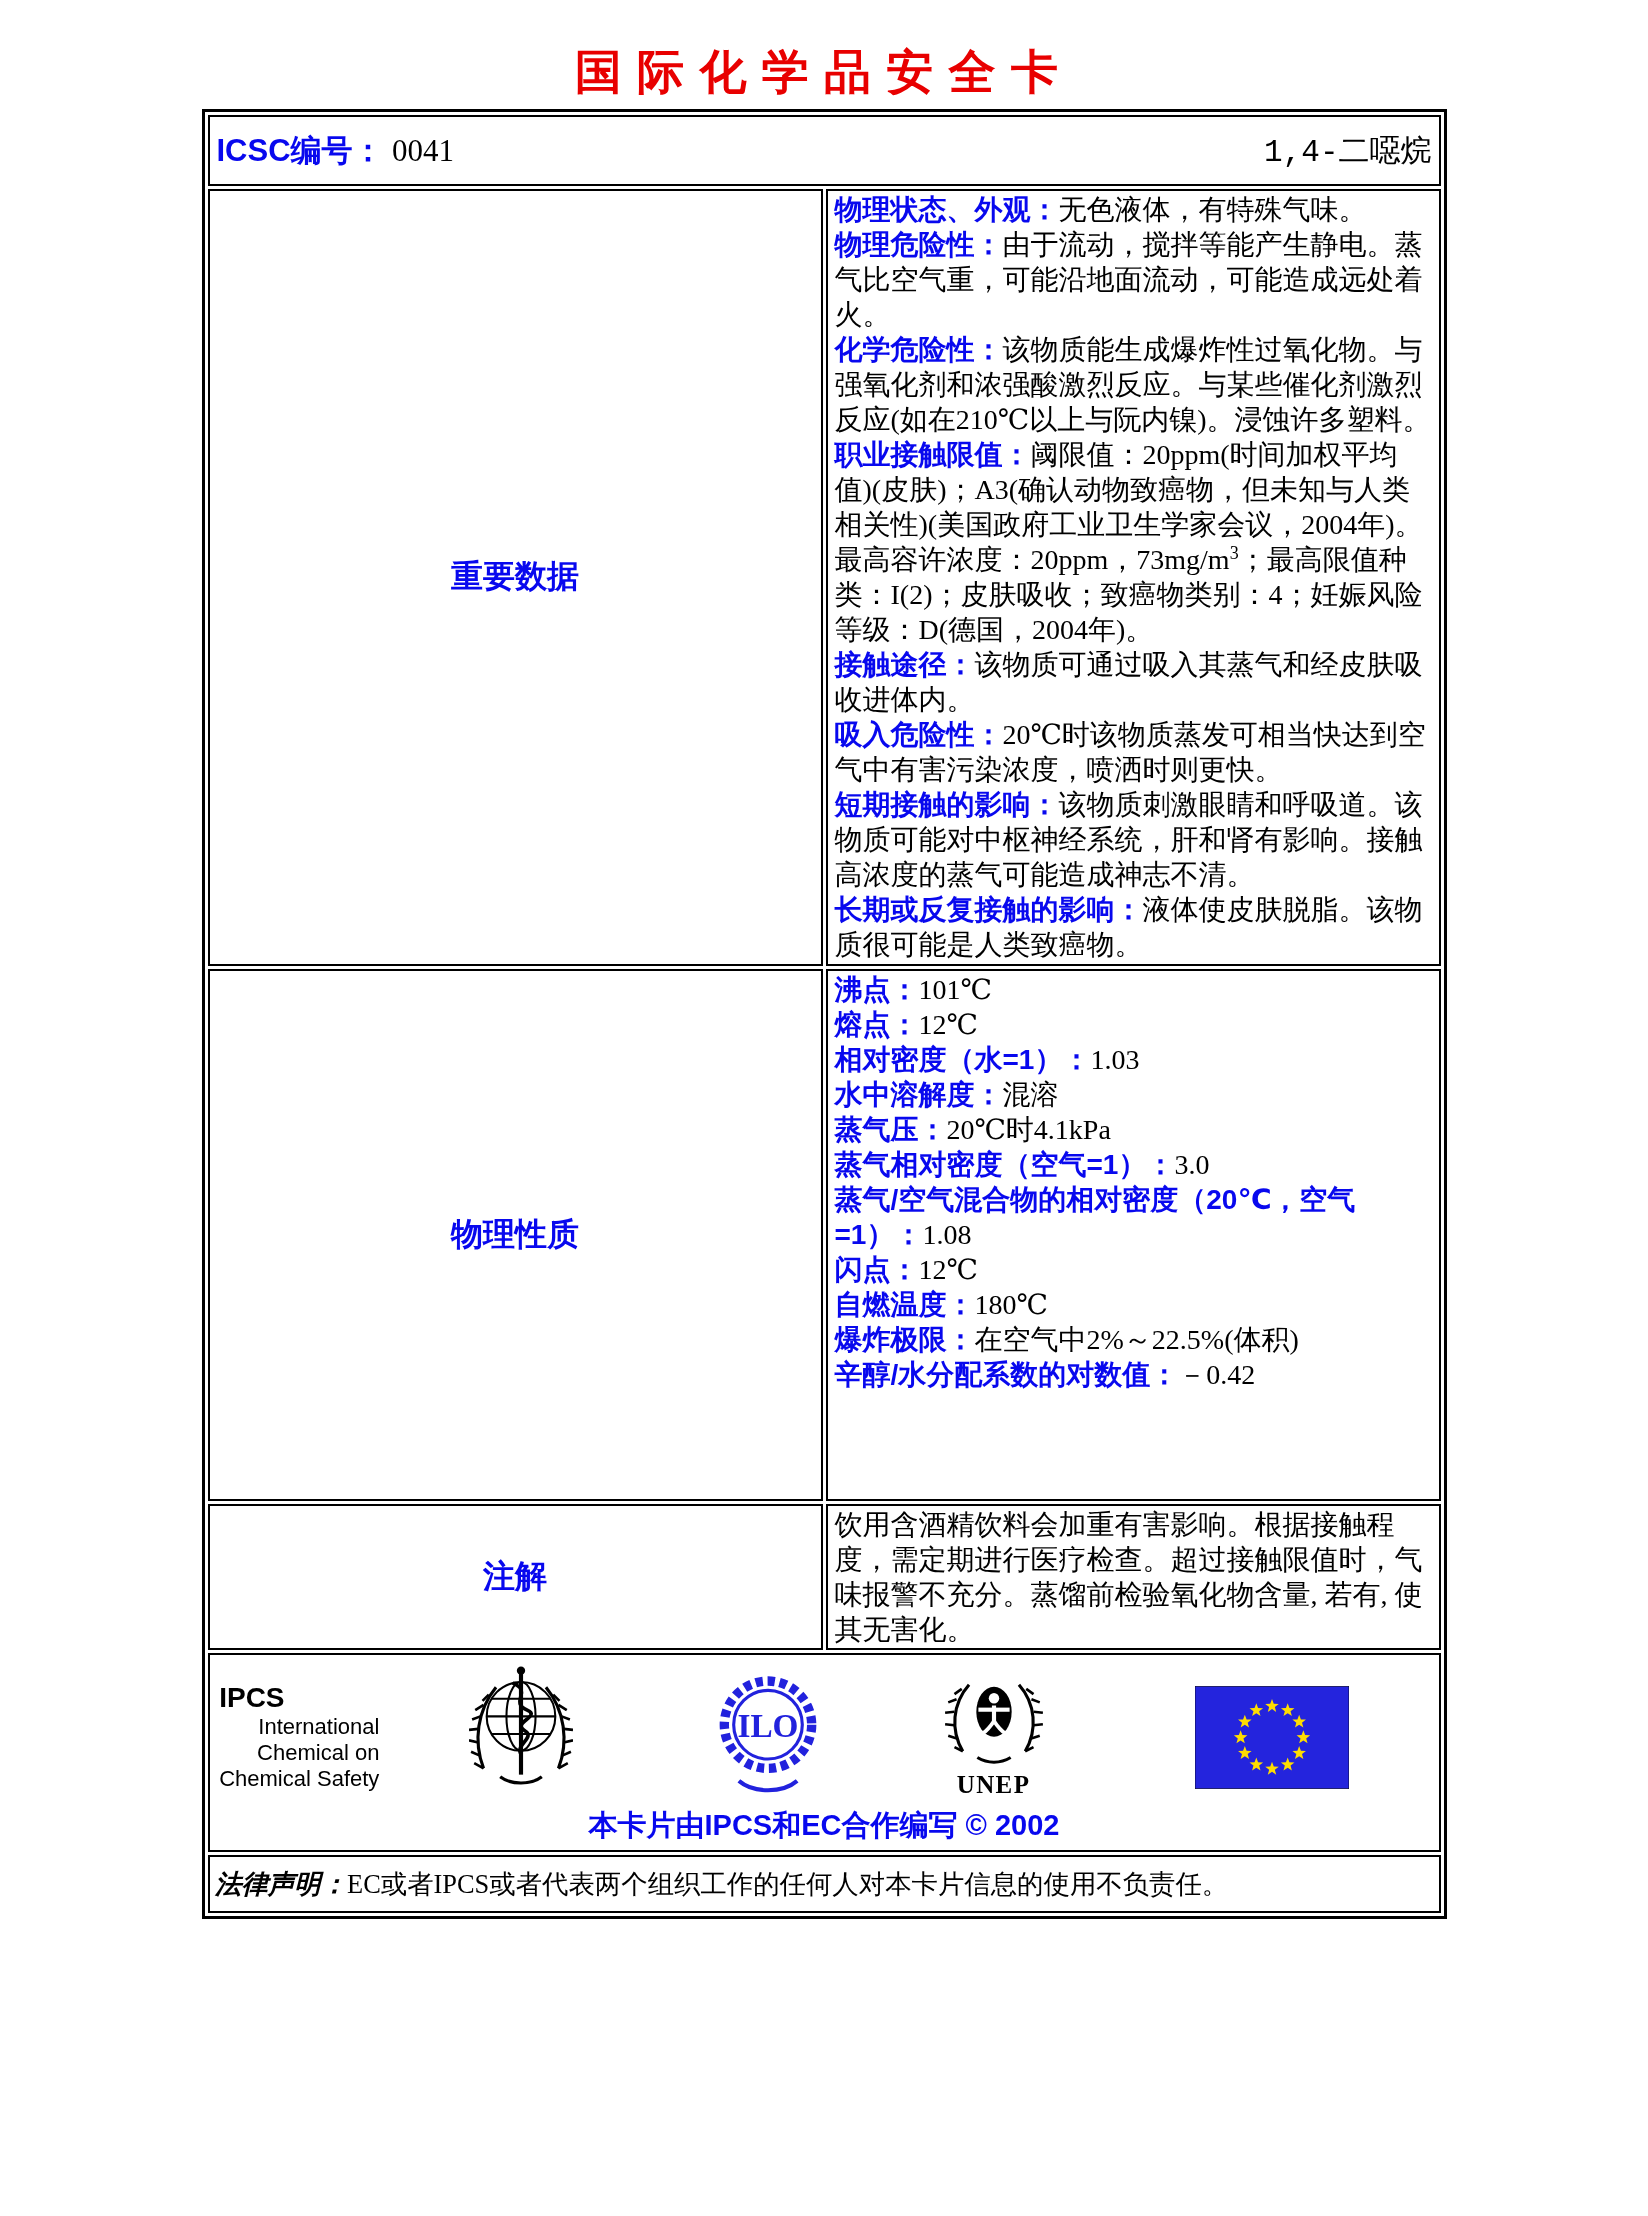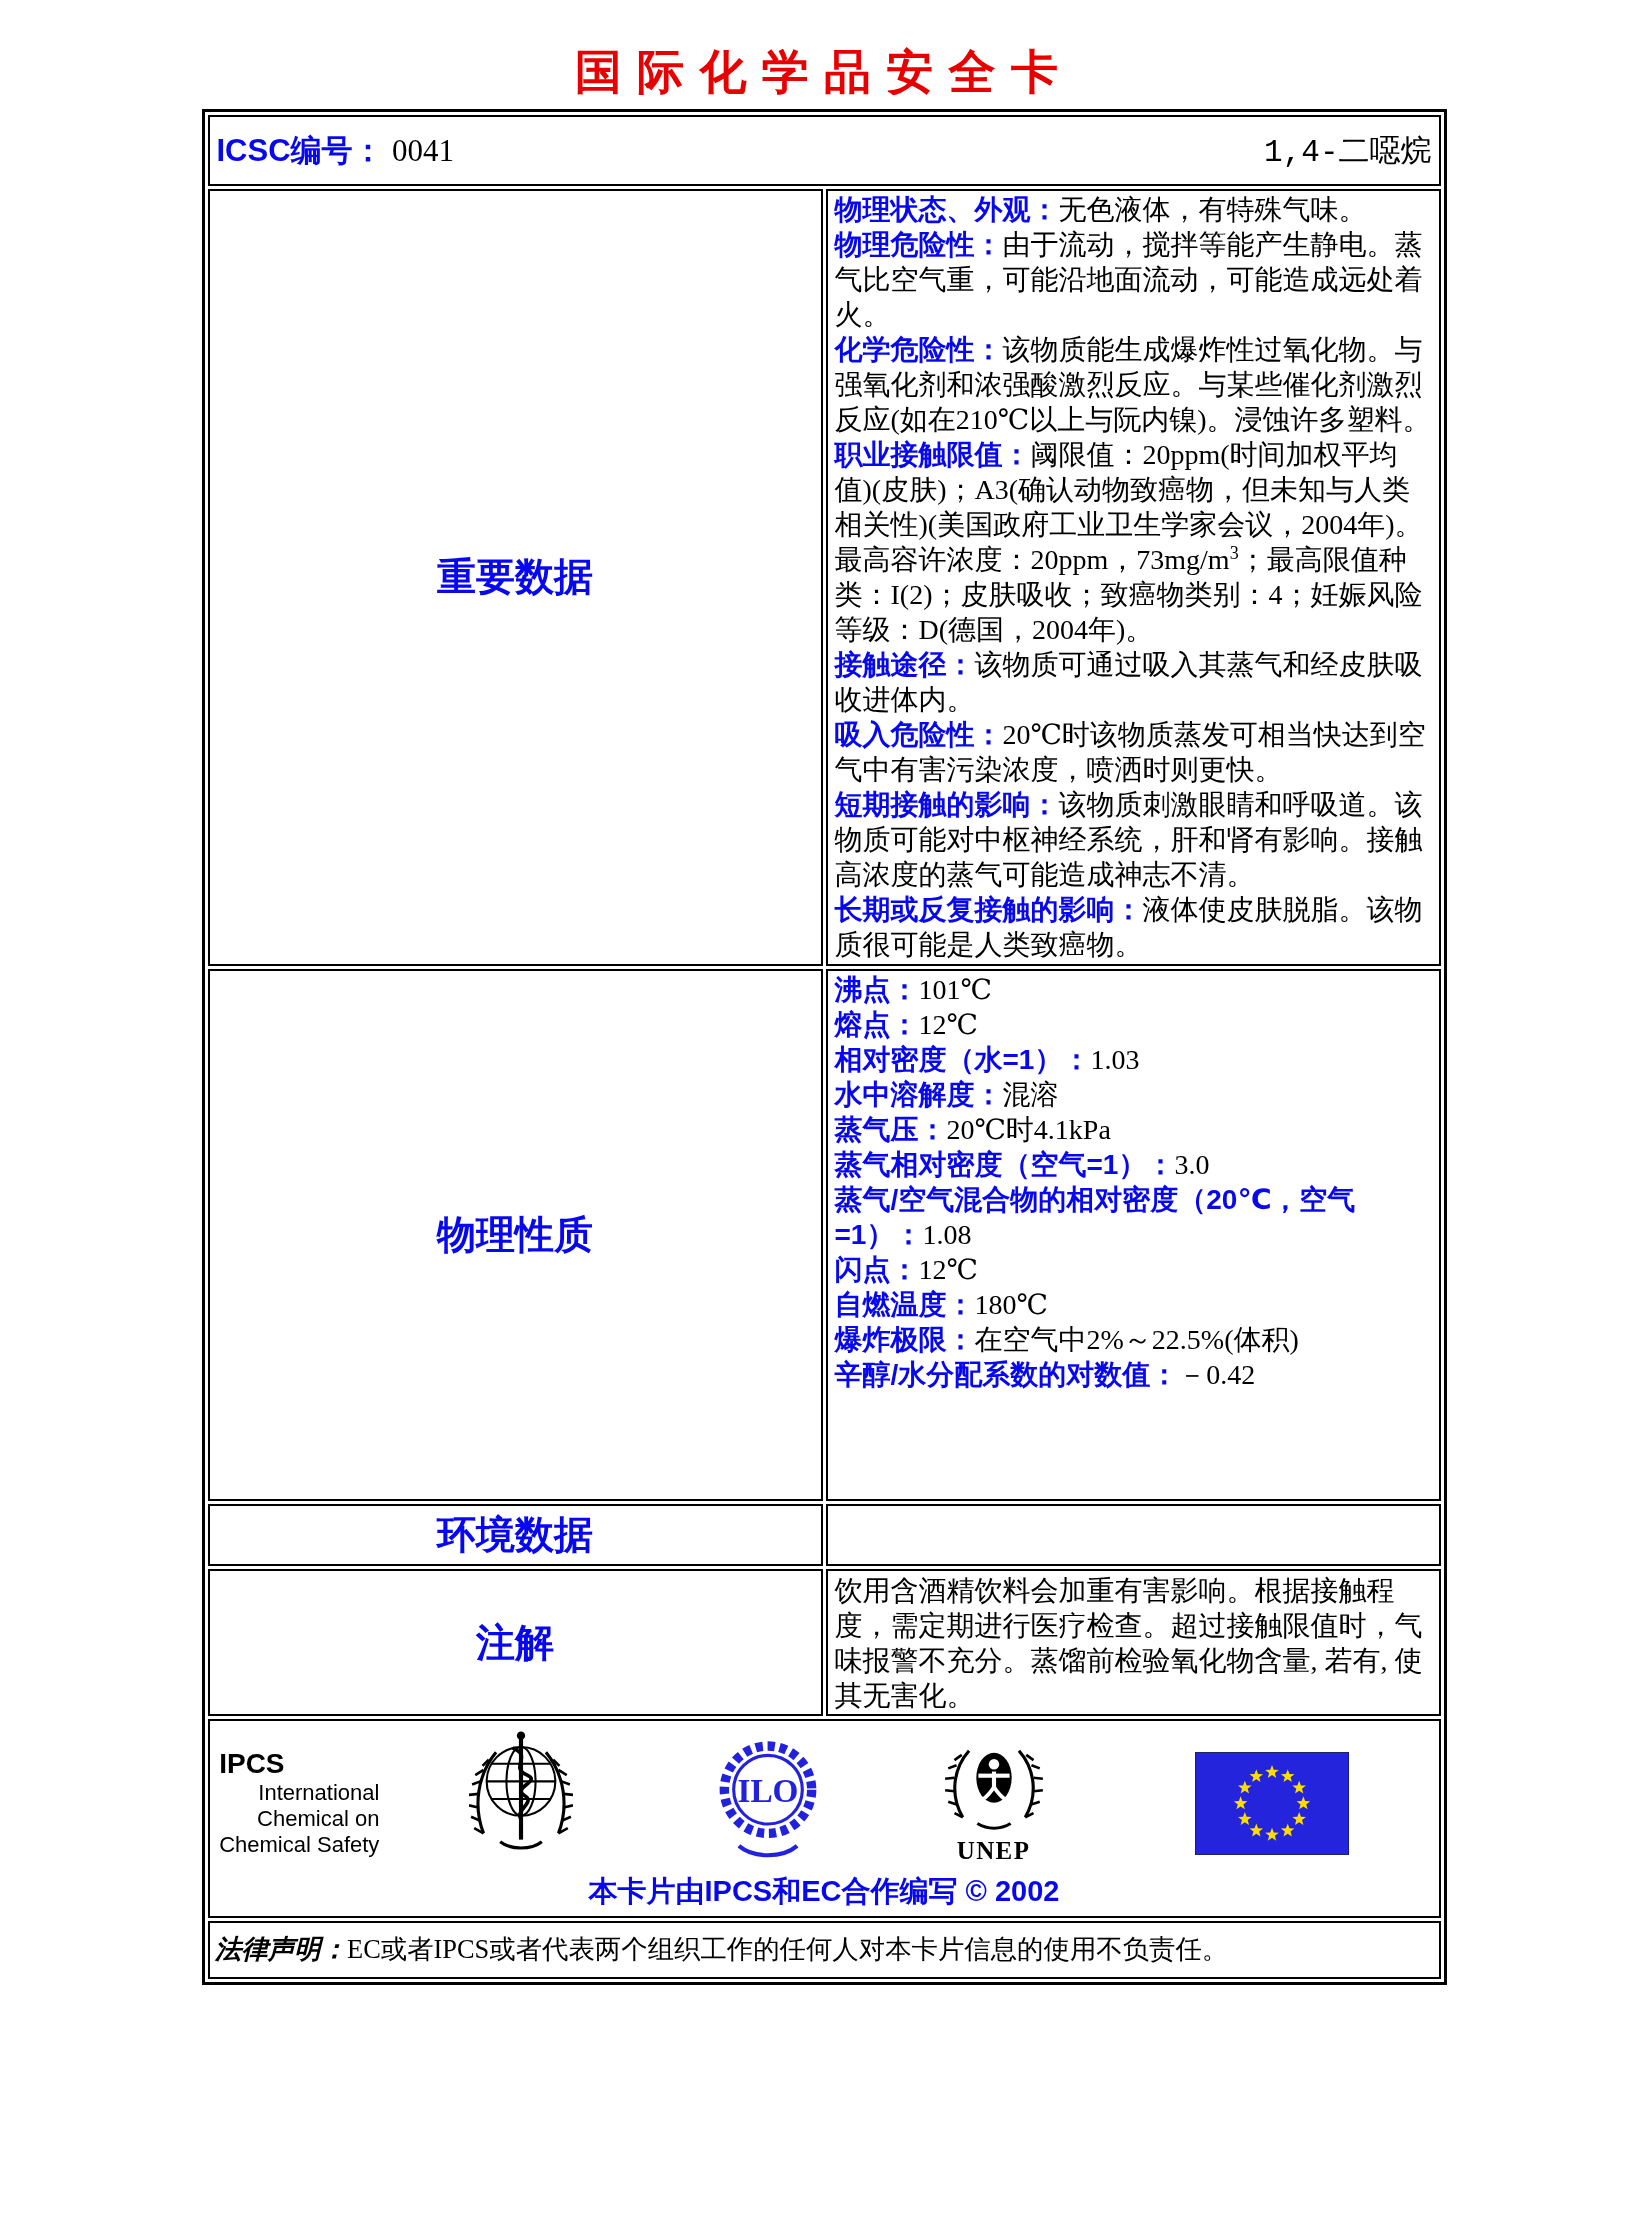--- a/index.html
+++ b/index.html
@@ -15,21 +15,21 @@
     font-family:"DejaVu Serif","Liberation Serif",serif;
   }
   table.card {
     margin:11px auto 0 auto; width:1245px;
     border:3.5px solid #000; border-collapse:separate; border-spacing:3.5px;
     table-layout:fixed; background:#fff;
   }
   table.card td { border:2.1px solid #000; overflow:hidden;margin-top:24px; }
   td.label-cell {
     width:168px; text-align:center; vertical-align:middle;
-    color:#0808ee; font-weight:bold; font-size:39px;
+    color:#0808ee; font-weight:bold; font-size:32px;
     font-family:"Liberation Sans","DejaVu Sans",sans-serif;
   }
   td.content-cell {
     vertical-align:top; padding:1.4px 7px 1.4px 7px;
     font-size:28px; line-height:35px;
   }
   .blab {
     color:#0808ee; font-weight:bold;
     font-family:"Liberation Sans","DejaVu Sans",sans-serif;
   }
@@ -104,24 +104,20 @@
       <div class="item"><span class="blab">蒸气压：</span><span>20℃时4.1kPa</span></div>
       <div class="item"><span class="blab">蒸气相对密度（空气=1）：</span><span>3.0</span></div>
       <div class="item"><span class="blab">蒸气/空气混合物的相对密度（20℃，空气=1）：</span><span>1.08</span></div>
       <div class="item"><span class="blab">闪点：</span><span>12℃</span></div>
       <div class="item"><span class="blab">自燃温度：</span><span>180℃</span></div>
       <div class="item"><span class="blab">爆炸极限：</span><span>在空气中2%～22.5%(体积)</span></div>
       <div class="item"><span class="blab">辛醇/水分配系数的对数值：</span><span>－0.42</span></div>
     </td>
   </tr>
 
-  <tr>
-    <td class="label-cell">环境数据</td>
-    <td class="content-cell" style="height:56px"></td>
-  </tr>
 
   <tr>
     <td class="label-cell">注解</td>
     <td class="content-cell" style="height:104px">饮用含酒精饮料会加重有害影响。根据接触程度，需定期进行医疗检查。超过接触限值时，气味报警不充分。蒸馏前检验氧化物含量, 若有, 使其无害化。</td>
   </tr>
 
 
   <tr>
     <td colspan="2" class="logos-cell">
       <div class="ipcs-block">

